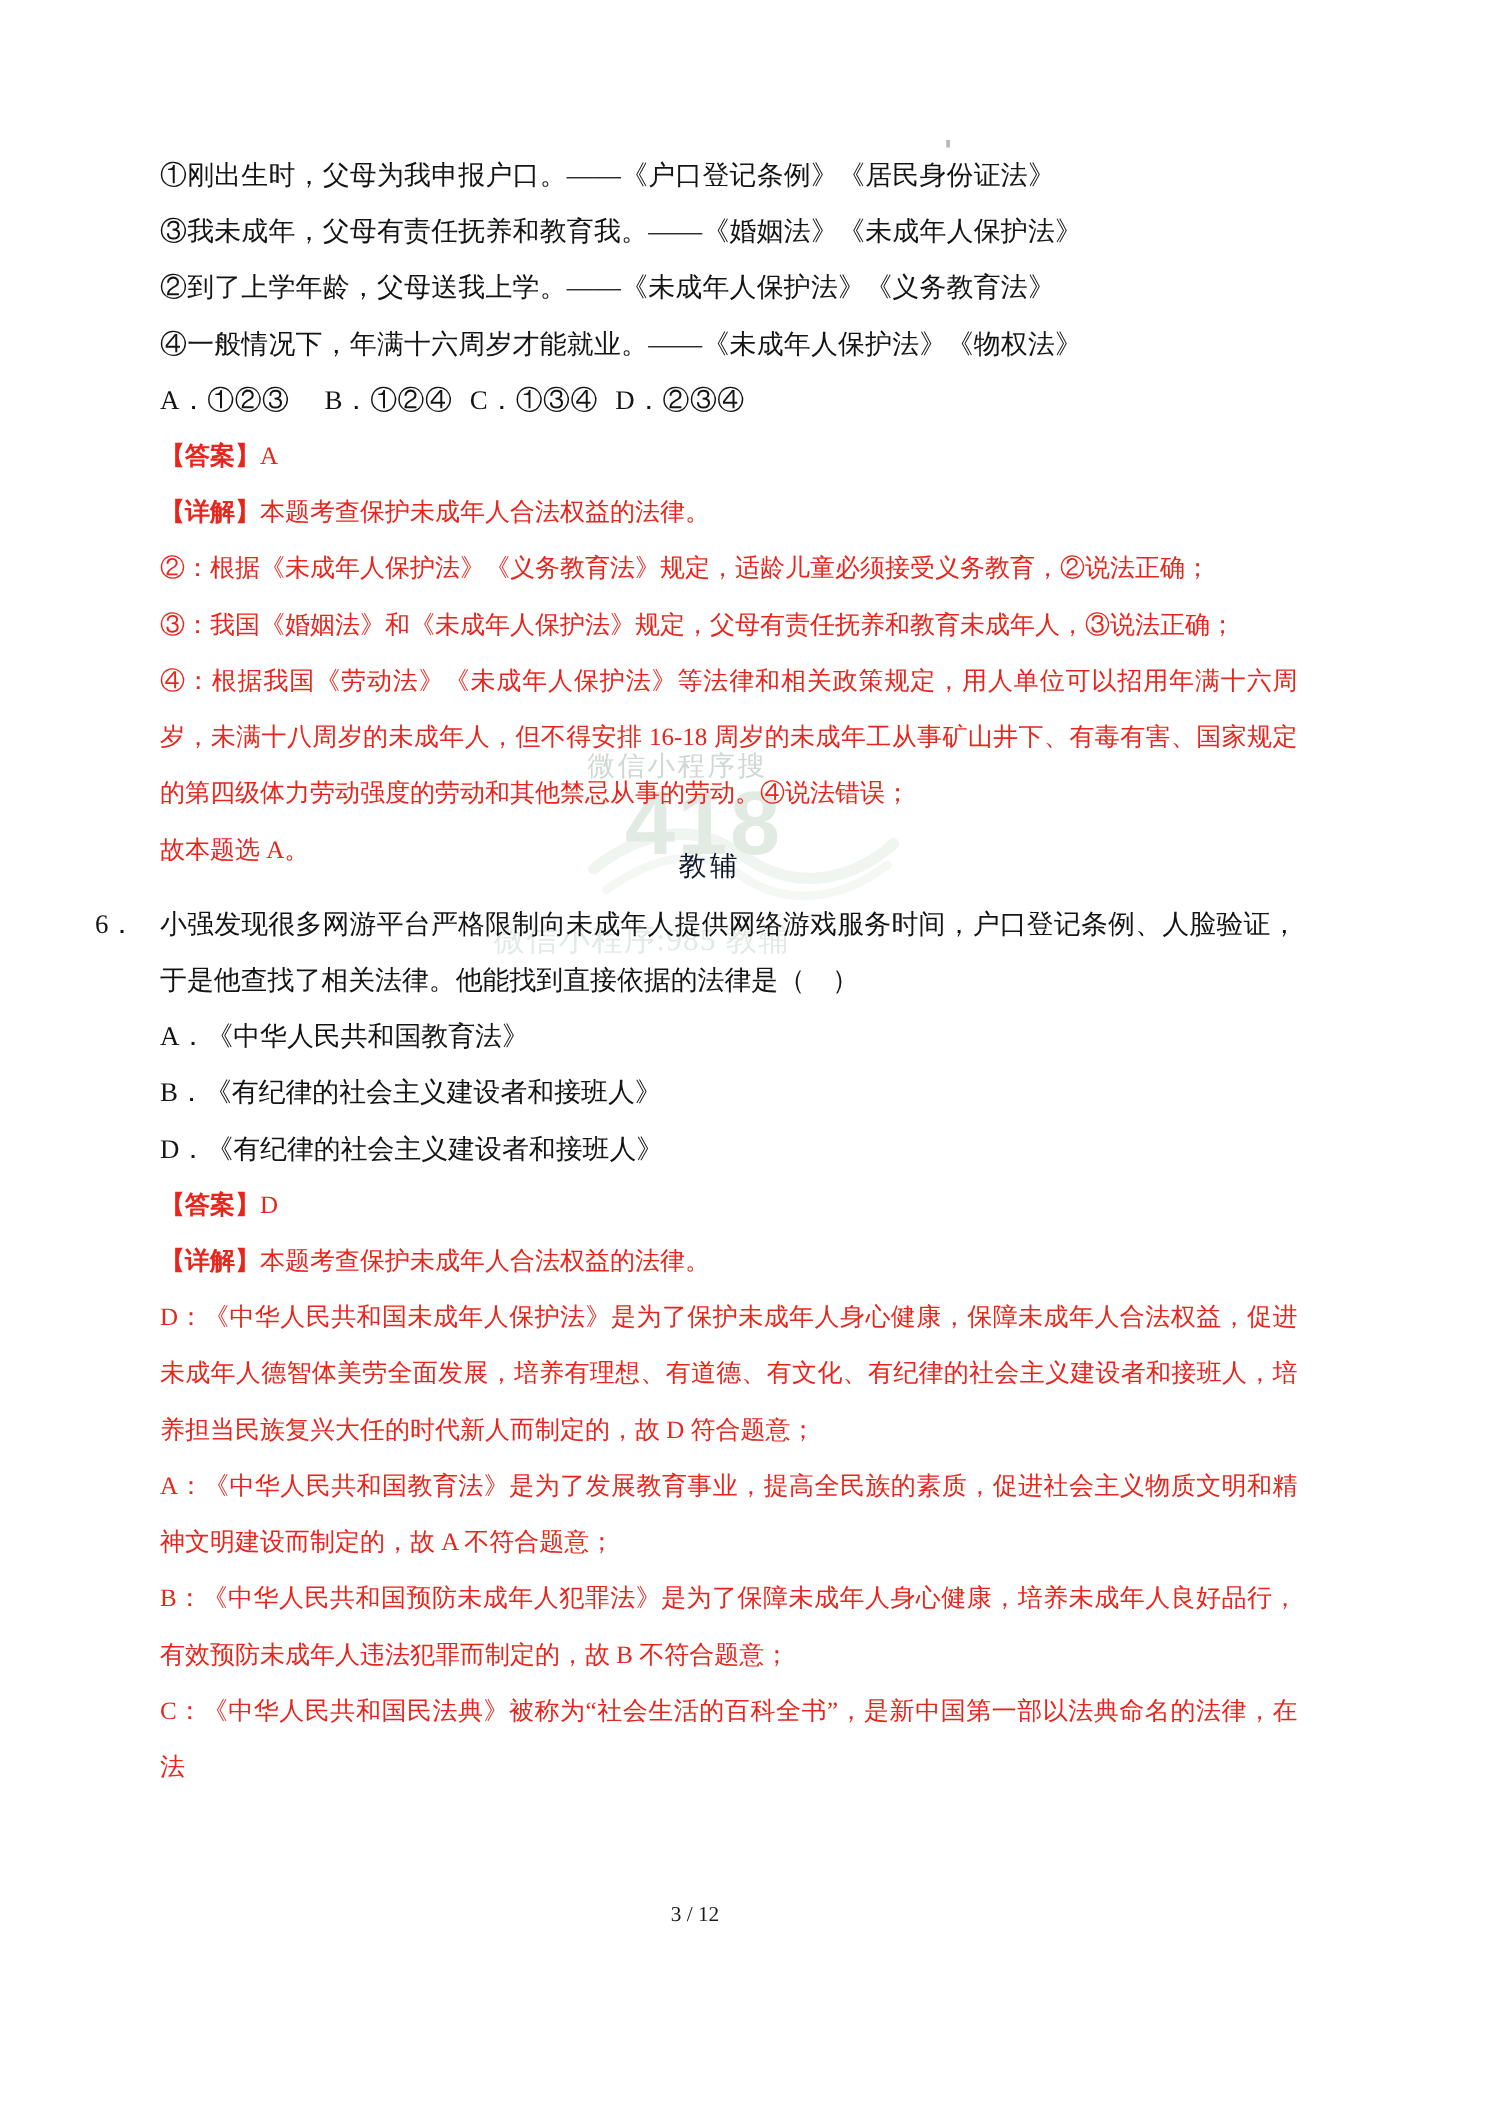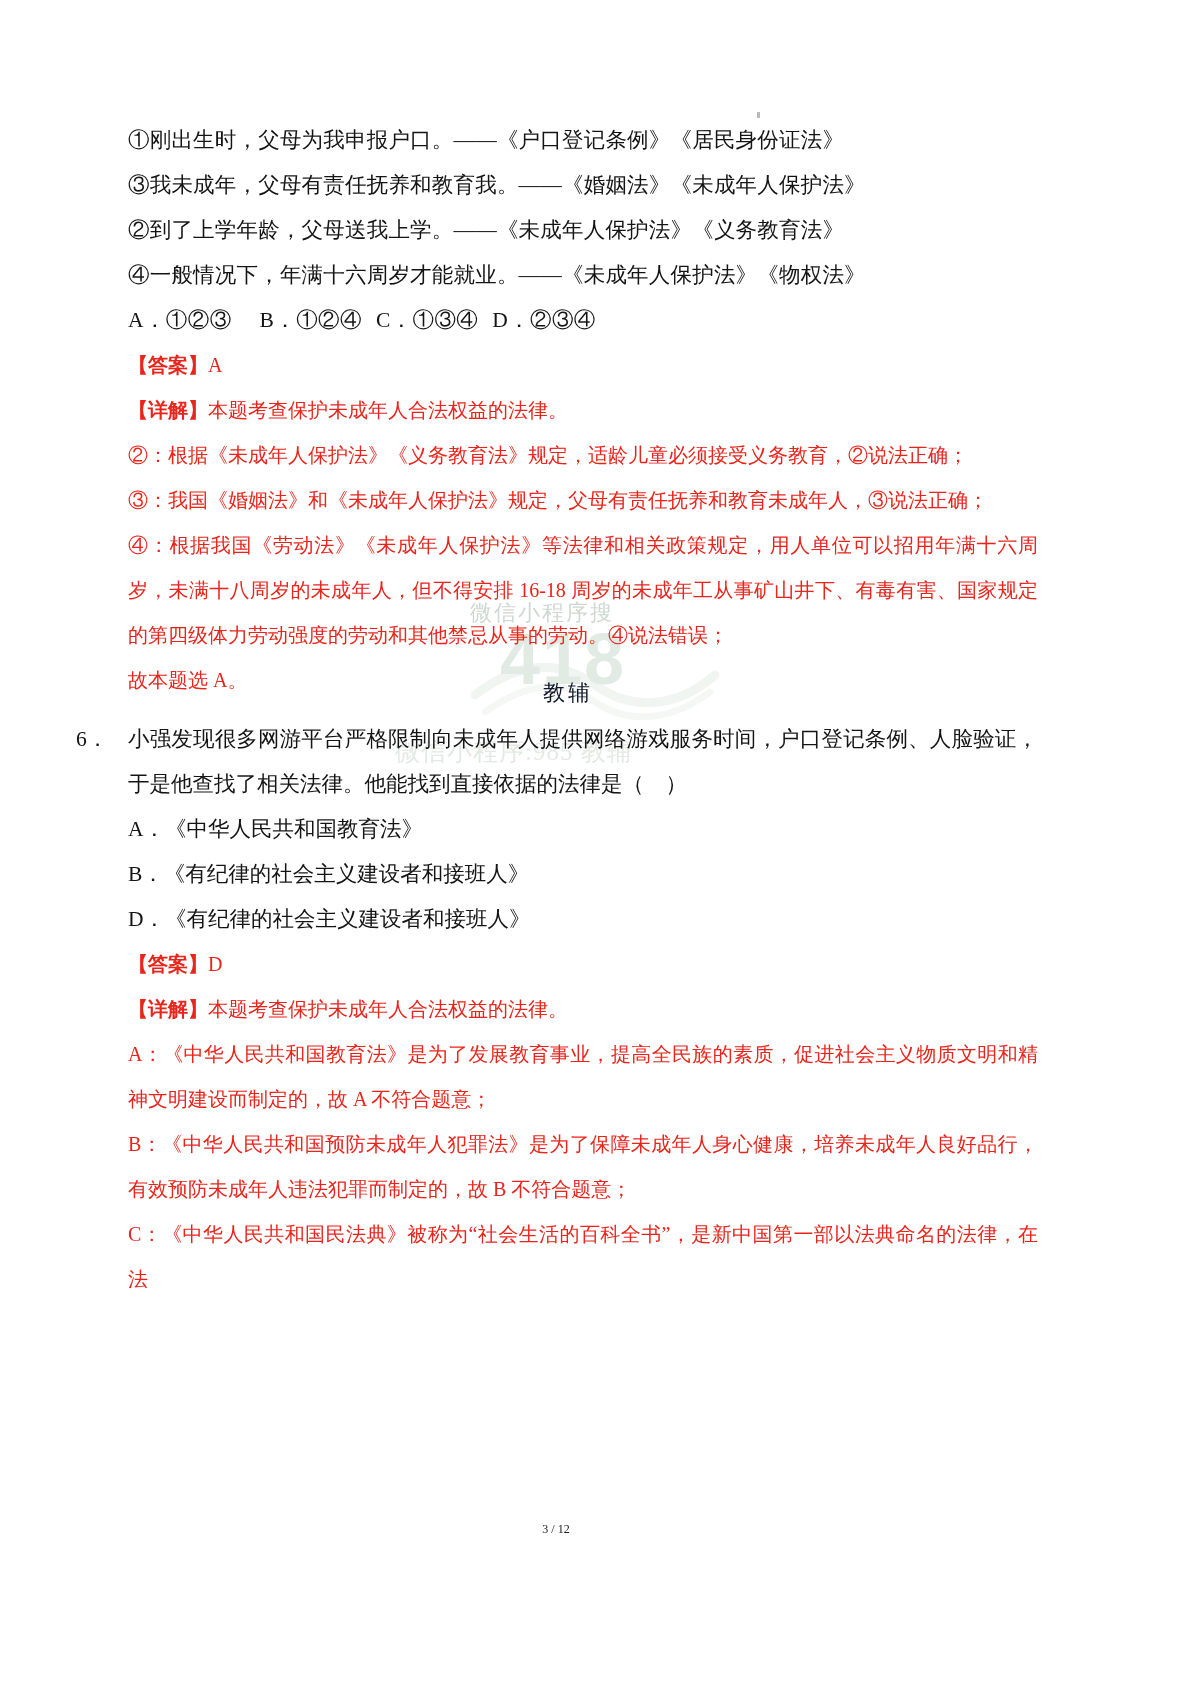--- a/index.html
+++ b/index.html
@@ -87,21 +87,21 @@
   }
   .tag {
     font-weight: bold;
   }
   .footer {
     position: absolute;
     left: 0;
     top: 1522px;
     width: 1112px;
     text-align: center;
-    font-size: 12px;
+    font-size: 17px;
     color: #1a1a1a;
     font-family: "Liberation Serif", serif;
   }
   
   .wm {
     position: absolute;
     pointer-events: none;
     user-select: none;
   }
   .wm-text-top {
@@ -189,20 +189,21 @@
       <div class="q-stem">小强发现很多网游平台严格限制向未成年人提供网络游戏服务时间，户口登记条例、人脸验证，于是他查找了相关法律。他能找到直接依据的法律是（　）</div>
 
       <div class="opt-line">A．《中华人民共和国教育法》</div>
       <div class="opt-line">B．《有纪律的社会主义建设者和接班人》</div>
       <div class="opt-line">D．《有纪律的社会主义建设者和接班人》</div>
 
       <div class="exp-line"><span class="tag">【答案】</span><span>D</span></div>
 
       <div class="exp-line"><span class="tag">【详解】</span><span>本题考查保护未成年人合法权益的法律。</span></div>
 
+      <div class="exp-para">D：《中华人民共和国未成年人保护法》是为了保护未成年人身心健康，保障未成年人合法权益，促进未成年人德智体美劳全面发展，培养有理想、有道德、有文化、有纪律的社会主义建设者和接班人，培养担当民族复兴大任的时代新人而制定的，故 D 符合题意；</div>
       <div class="exp-para">A：《中华人民共和国教育法》是为了发展教育事业，提高全民族的素质，促进社会主义物质文明和精神文明建设而制定的，故 A 不符合题意；</div>
       <div class="exp-para">B：《中华人民共和国预防未成年人犯罪法》是为了保障未成年人身心健康，培养未成年人良好品行，有效预防未成年人违法犯罪而制定的，故 B 不符合题意；</div>
       <div class="exp-para">C：《中华人民共和国民法典》被称为“社会生活的百科全书”，是新中国第一部以法典命名的法律，在法</div>
     </div>
 
   </div>
 
   <div class="footer">3 / 12</div>
 
 </div>

